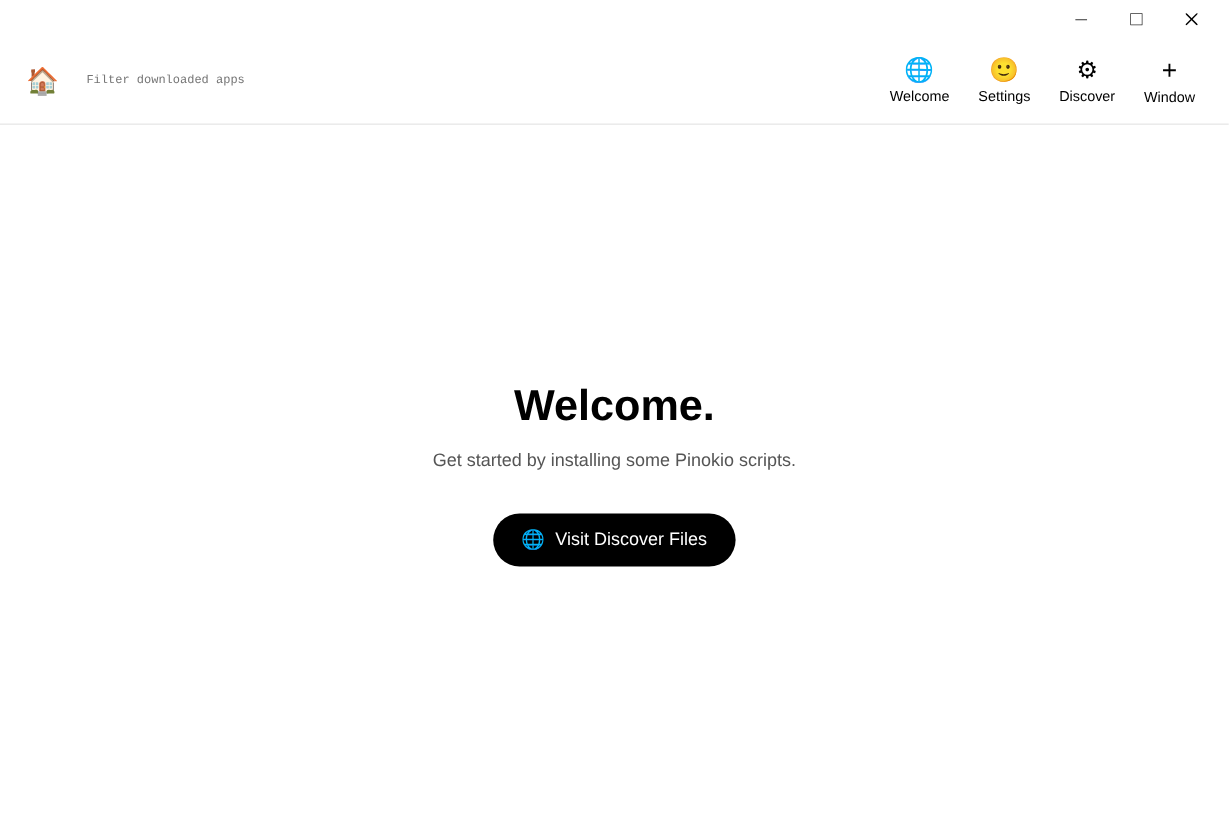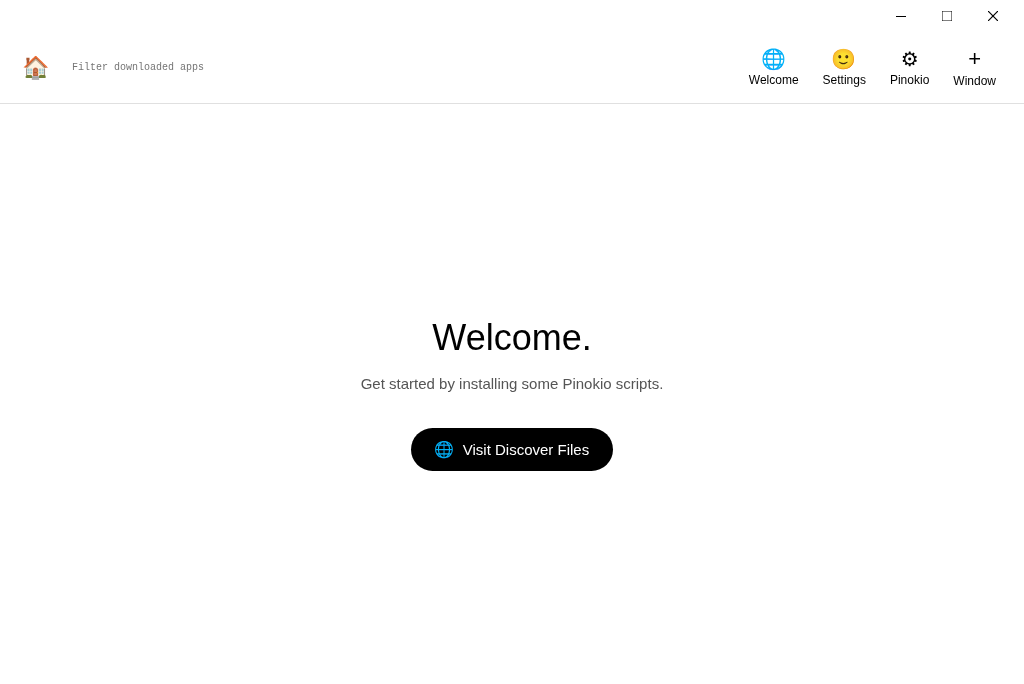--- a/index.html
+++ b/index.html
@@ -115,21 +115,21 @@
       flex: 1;
       display: flex;
       flex-direction: column;
       align-items: center;
       justify-content: center;
       background: #ffffff;
     }
 
     .welcome-title {
       font-size: 36px;
-      font-weight: 400;
+      font-weight: 700;
       color: #000;
       margin-bottom: 16px;
     }
 
     .welcome-subtitle {
       font-size: 15px;
       color: #555;
       margin-bottom: 36px;
     }
 
@@ -182,21 +182,21 @@
     <button class="nav-item">
       <span class="nav-icon">🌐</span>
       <span class="nav-label">Welcome</span>
     </button>
     <button class="nav-item">
       <span class="nav-icon">🙂</span>
       <span class="nav-label">Settings</span>
     </button>
     <button class="nav-item">
       <span class="nav-icon">⚙</span>
-      <span class="nav-label">Pinokio</span>
+      <span class="nav-label">Discover</span>
     </button>
     <button class="nav-item">
       <span class="nav-icon" style="font-size:22px; font-weight:300;">+</span>
       <span class="nav-label">Window</span>
     </button>
   </nav>
 </div>
 
 <div class="main-content">
   <h1 class="welcome-title">Welcome.</h1>

